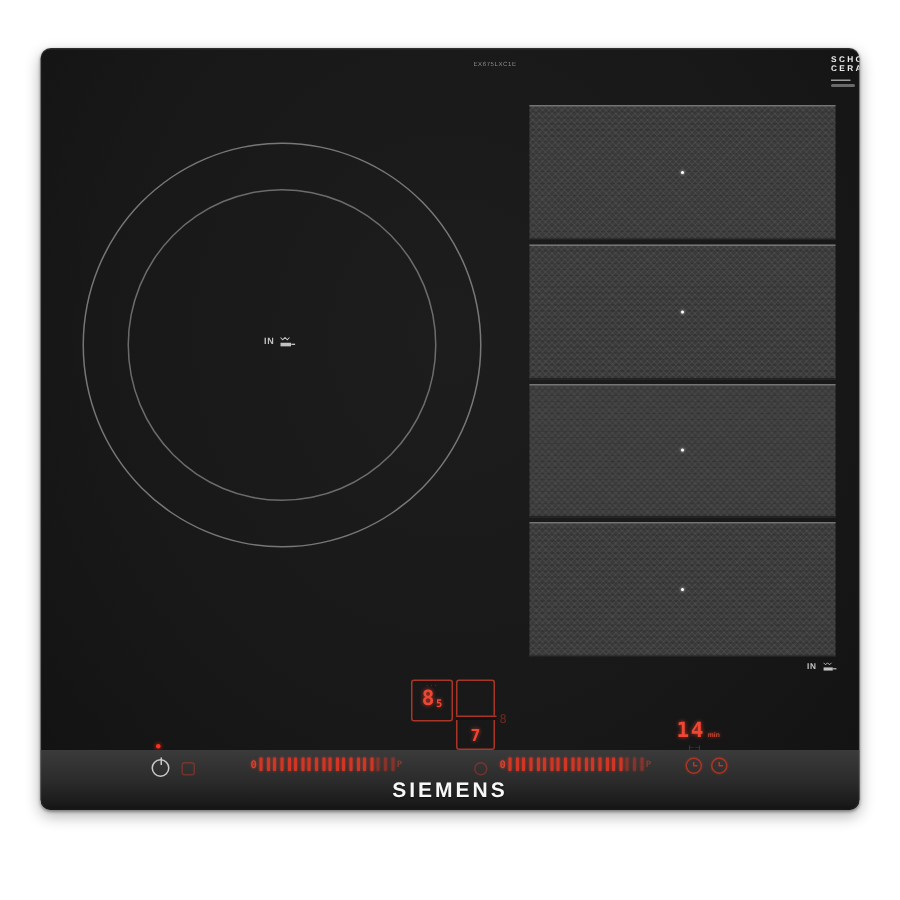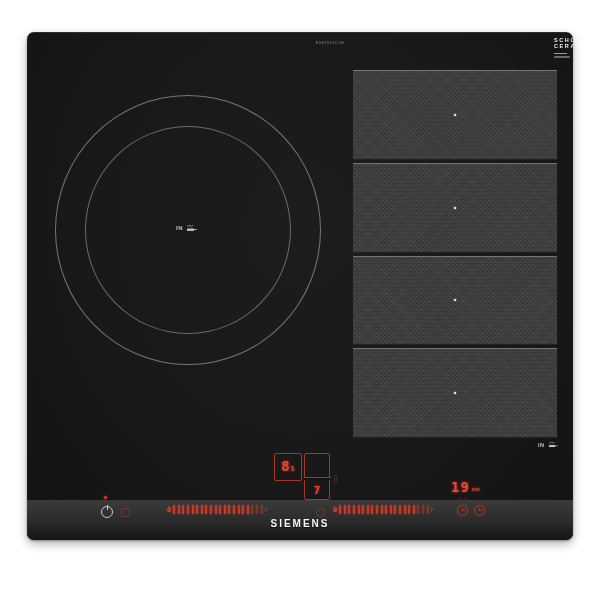--- a/index.html
+++ b/index.html
@@ -84,21 +84,21 @@
                 font-family:"DejaVu Sans Mono",monospace;}
   .clock{position:absolute;top:473px;width:9px;height:9px;border:1px solid rgba(210,55,35,.75);
          border-radius:50%;box-shadow:0 0 2px rgba(210,55,35,.4);}
   .clock::after{content:"";position:absolute;left:50%;top:1.5px;width:1px;height:3px;margin-left:-.5px;
          background:rgba(210,55,35,.85);}
   .clock::before{content:"";position:absolute;left:50%;top:3.8px;width:2.5px;height:1px;
          background:rgba(210,55,35,.85);}
   .clock.c1{left:430px;}
   .clock.c2{left:447px;}
   .brand{position:absolute;left:0;top:486px;width:100%;text-align:center;
-         font-size:10px;font-weight:bold;letter-spacing:2px;color:#f7f7f7;
+         font-size:14px;font-weight:bold;letter-spacing:2px;color:#f7f7f7;
          text-shadow:0 1px 1px rgba(0,0,0,.6);}
   
   .pan-icon svg{display:block;}
 </style>
 </head>
 <body>
 
 <div class="stage">
   <div class="hob">
 
@@ -160,21 +160,21 @@
 
     <div class="flex-box led">
       <span class="cell top"></span>
       <span class="split"></span>
       <span class="cell bottom">7</span>
     </div>
 
     <div class="aux-ind">8</div>
 
     <div class="timer led">
-      <span class="val">19</span>
+      <span class="val">14</span>
       <span class="unit">min</span>
     </div>
     <div class="timer-marker">⊢⊣</div>
 
     <div class="strip"></div>
 
     <div class="power"></div>
     <div class="dim-glyph lock"></div>
     <div class="dim-glyph move"></div>
 

